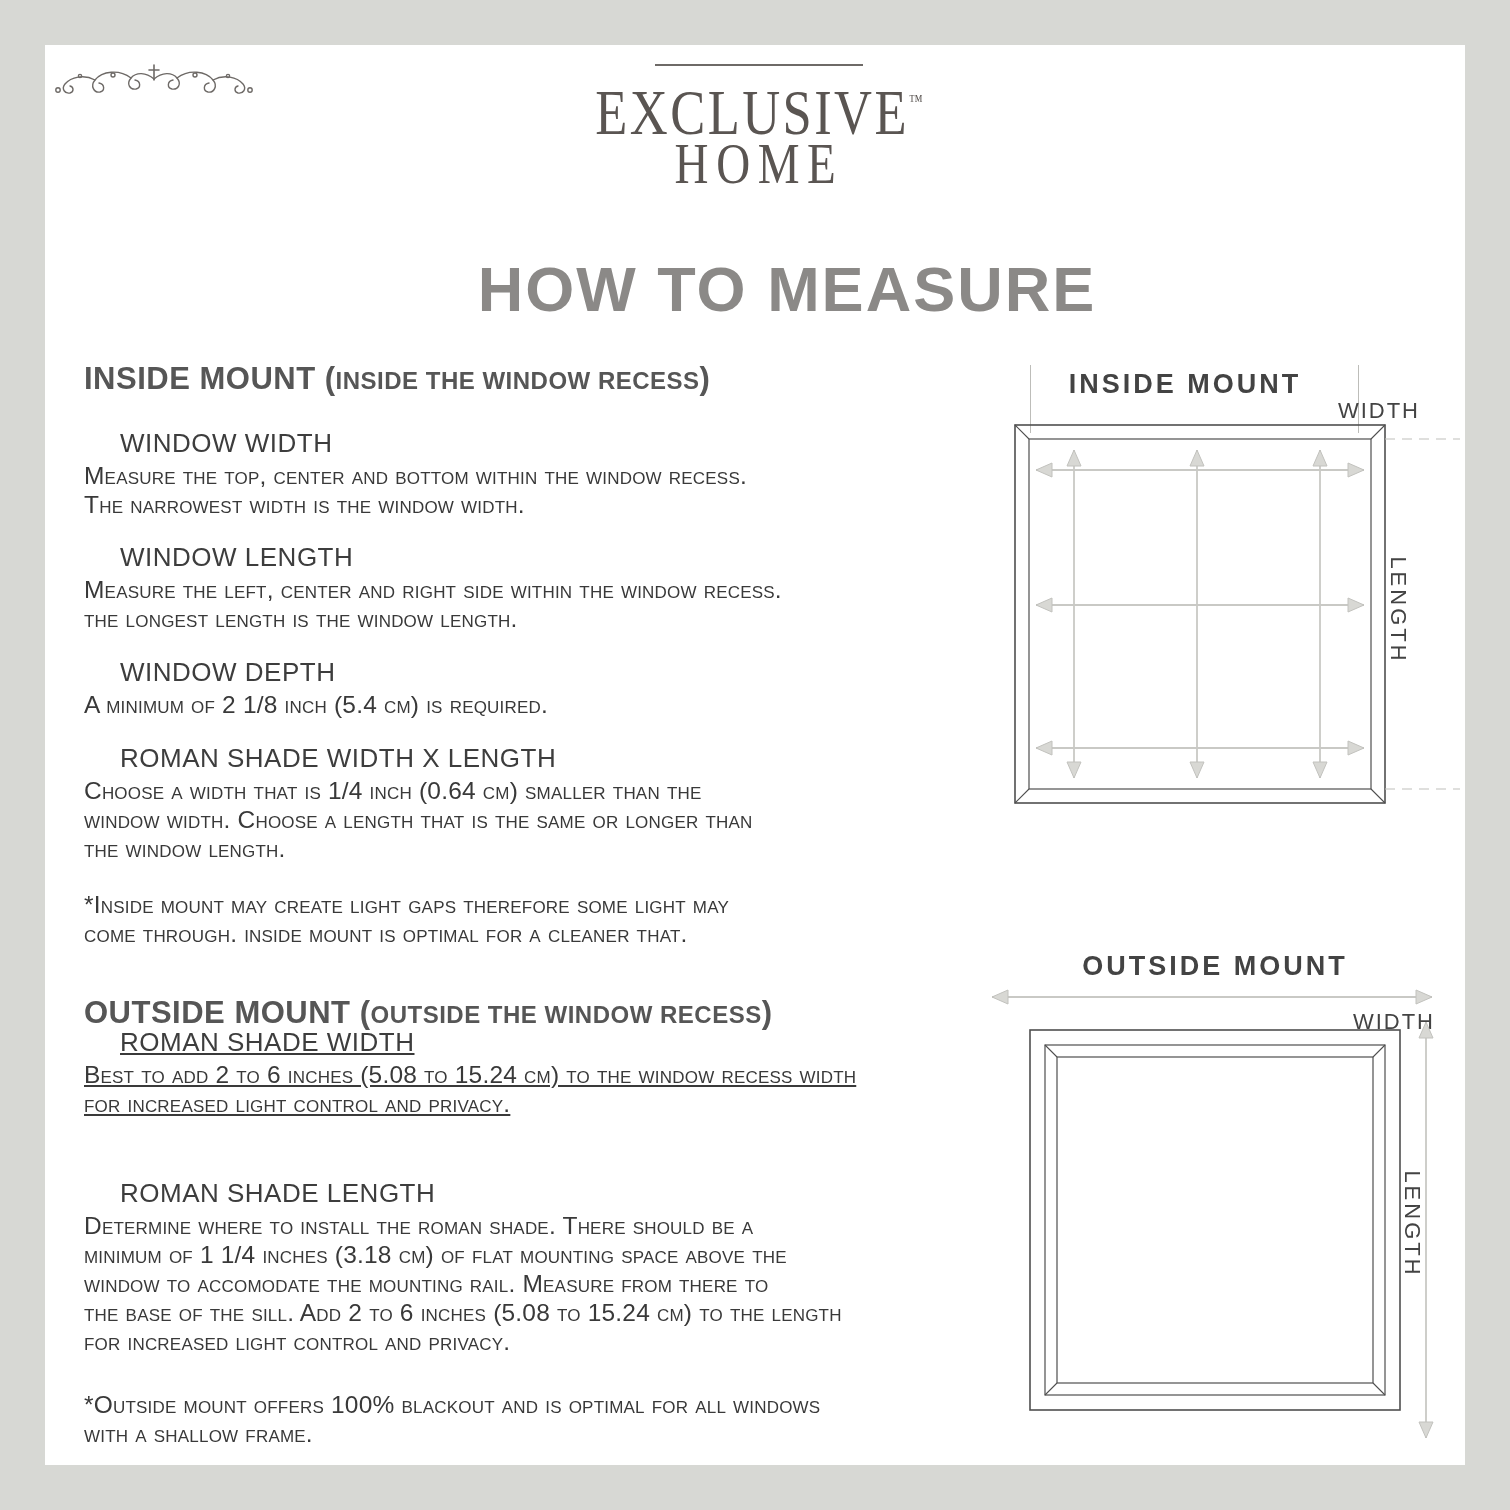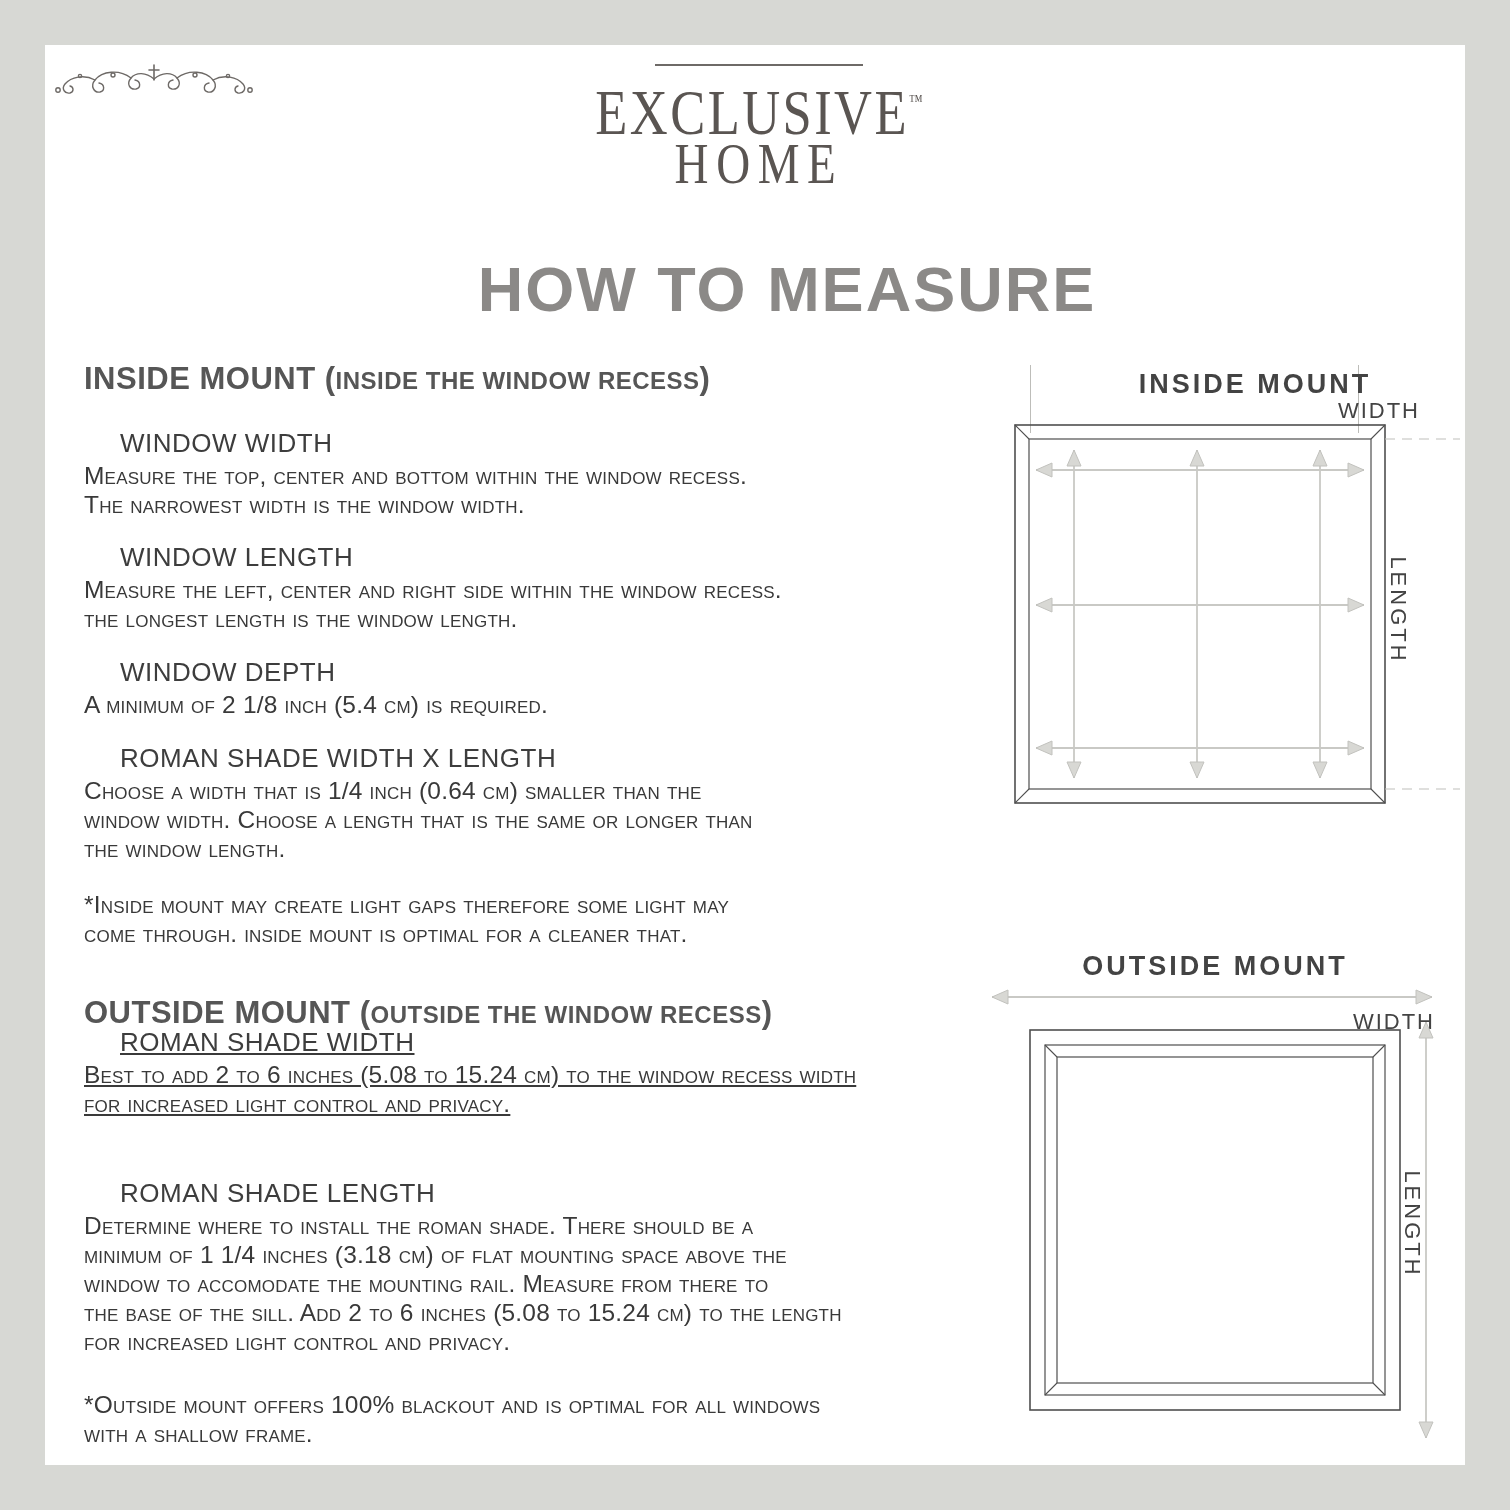--- a/index.html
+++ b/index.html
@@ -116,21 +116,21 @@
 the base of the sill. Add 2 to 6 inches (5.08 to 15.24 cm) to the length
 for increased light control and privacy.</div>
   </div>
 
   <div class="note" style="top:1345px;">*Outside mount offers 100% blackout and is optimal for all windows
 with a shallow frame.</div>
 
   <div class="ext-line" style="left:985px;top:320px;height:68px;"></div>
   <div class="ext-line" style="left:1313px;top:320px;height:68px;"></div>
 
-  <div class="dgm-title" style="left:990px;top:324px;width:440px;">INSIDE MOUNT</div>
+  <div class="dgm-title" style="left:920px;top:324px;width:440px;">INSIDE MOUNT</div>
   <div class="dgm-label" style="left:935px;top:354px;width:440px;">WIDTH</div>
 
   <svg style="left:965px;top:375px;" width="465" height="395" viewBox="0 0 465 395">
     <defs>
       <marker id="ah1" viewBox="0 0 18 16" refX="17" refY="8" markerWidth="18" markerHeight="16" markerUnits="userSpaceOnUse" orient="auto-start-reverse">
         <path d="M1,1 L17,8 L1,15 Z" fill="#d8d8d4" stroke="#c2c2be" stroke-width="1"></path>
       </marker>
     </defs>
 
     <g stroke="#4f4f4f" fill="none">

